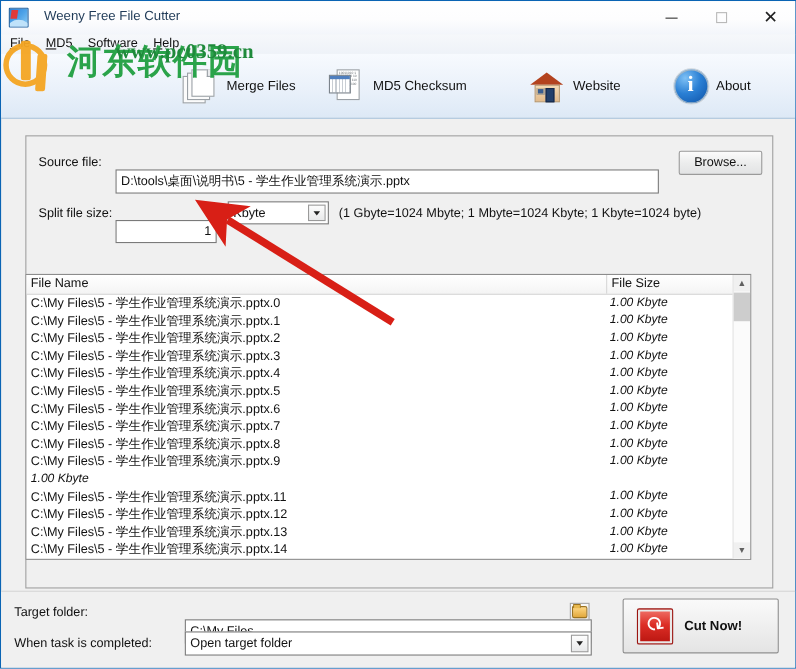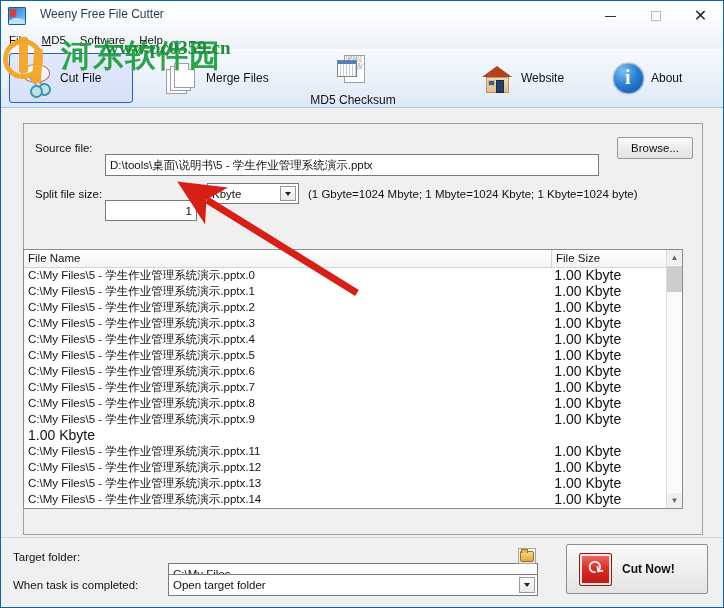--- a/index.html
+++ b/index.html
@@ -215,21 +215,21 @@
   }
   .lv-h-name { width:528px; }
   .lv-h-size { width:117px; }
   .lv-body { position:absolute; left:0; top:17px; right:15px; bottom:0; overflow:hidden; }
   .lv-row { height:16px; display:flex; align-items:center; }
   .lv-c-name {
     width:528px; font-size:11.5px; color:#111; padding-left:4px;
     box-sizing:border-box; white-space:nowrap; overflow:hidden;
   }
   .lv-c-size {
-    width:117px; font-size:14px; color:#111; padding-left:4px; box-sizing:border-box;
+    width:117px; font-size:11px; color:#111; padding-left:4px; box-sizing:border-box;font-style:italic;
   }
   .vscroll {
     position:absolute; right:0; top:0; bottom:0; width:15px;
     background:#ffffff; border-left:1px solid #dcdcdc;
   }
   .vs-btn {
     position:absolute; left:0; width:15px; height:15px;
     background:#f0f0f0; display:flex; align-items:center; justify-content:center;
     font-size:8px; color:#606060;
   }
@@ -329,41 +329,31 @@
 
   <div class="menubar">
       <div class="menu-item"><u>F</u>ile</div>
       <div class="menu-item"><u>M</u>D5</div>
       <div class="menu-item"><u>S</u>oftware</div>
       <div class="menu-item"><u>H</u>elp</div>
     </div>
 
   <div class="toolbar">
 
-    <div class="tbtn sel" style="left:8px;width:124px;">
-      <div class="ico ico-cut">
-        <div class="paper"></div>
-          <div class="bl1"></div>
-          <div class="bl2"></div>
-        <div class="h1"></div>
-          <div class="h2"></div>
-      </div>
-      <div class="tbtn-label">Cut File</div>
-    </div>
 
     <div class="tbtn" style="left:155px;width:140px;">
       <div class="ico ico-merge">
         <div class="pg p1"></div>
           <div class="pg p2"></div>
           <div class="pg p3"></div>
       </div>
       <div class="tbtn-label">Merge Files</div>
     </div>
 
-    <div class="tbtn" style="left:272px;width:160px;flex-direction:column;">
+    <div class="tbtn" style="left:288px;width:160px;">
       <div class="ico ico-md5">
         <div class="doc">10011010 1011 0110 1001 0010 1101 0111 1100 0110</div>
         <div class="grid"></div>
       </div>
       <div class="tbtn-label">MD5 Checksum</div>
     </div>
 
     <div class="tbtn" style="left:470px;width:120px;">
       <div class="ico ico-home">
         <div class="roof"></div>

